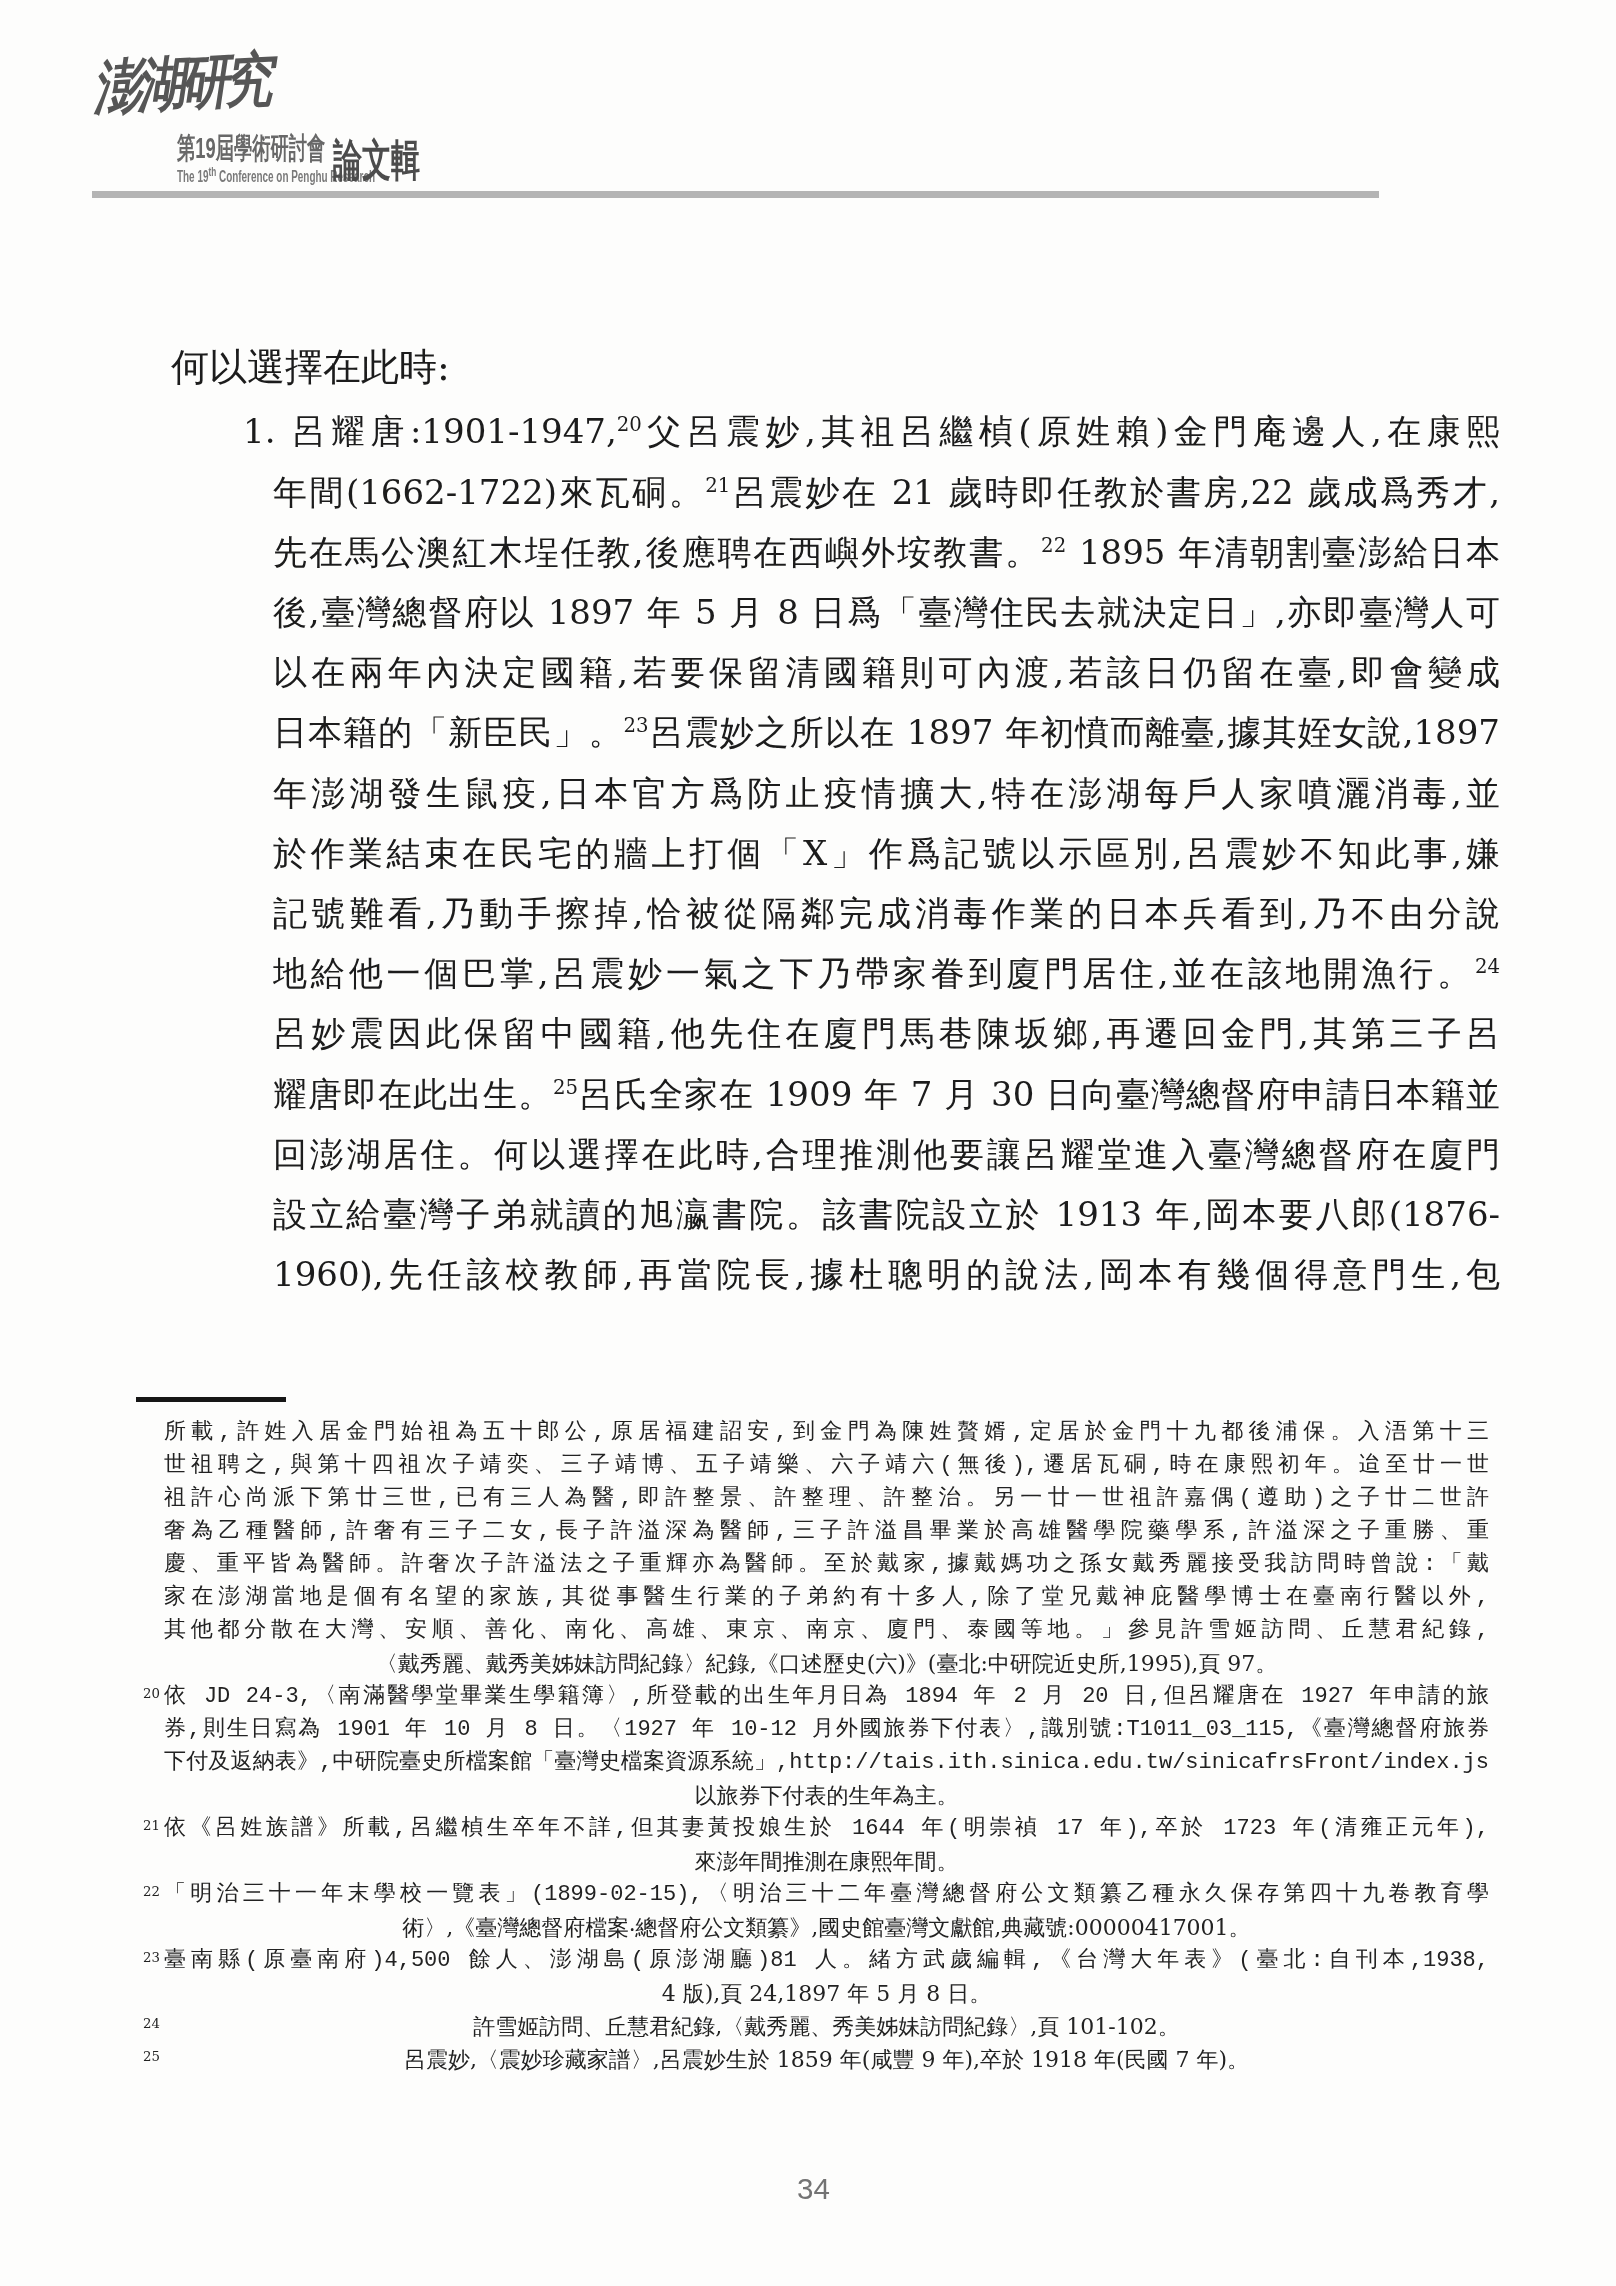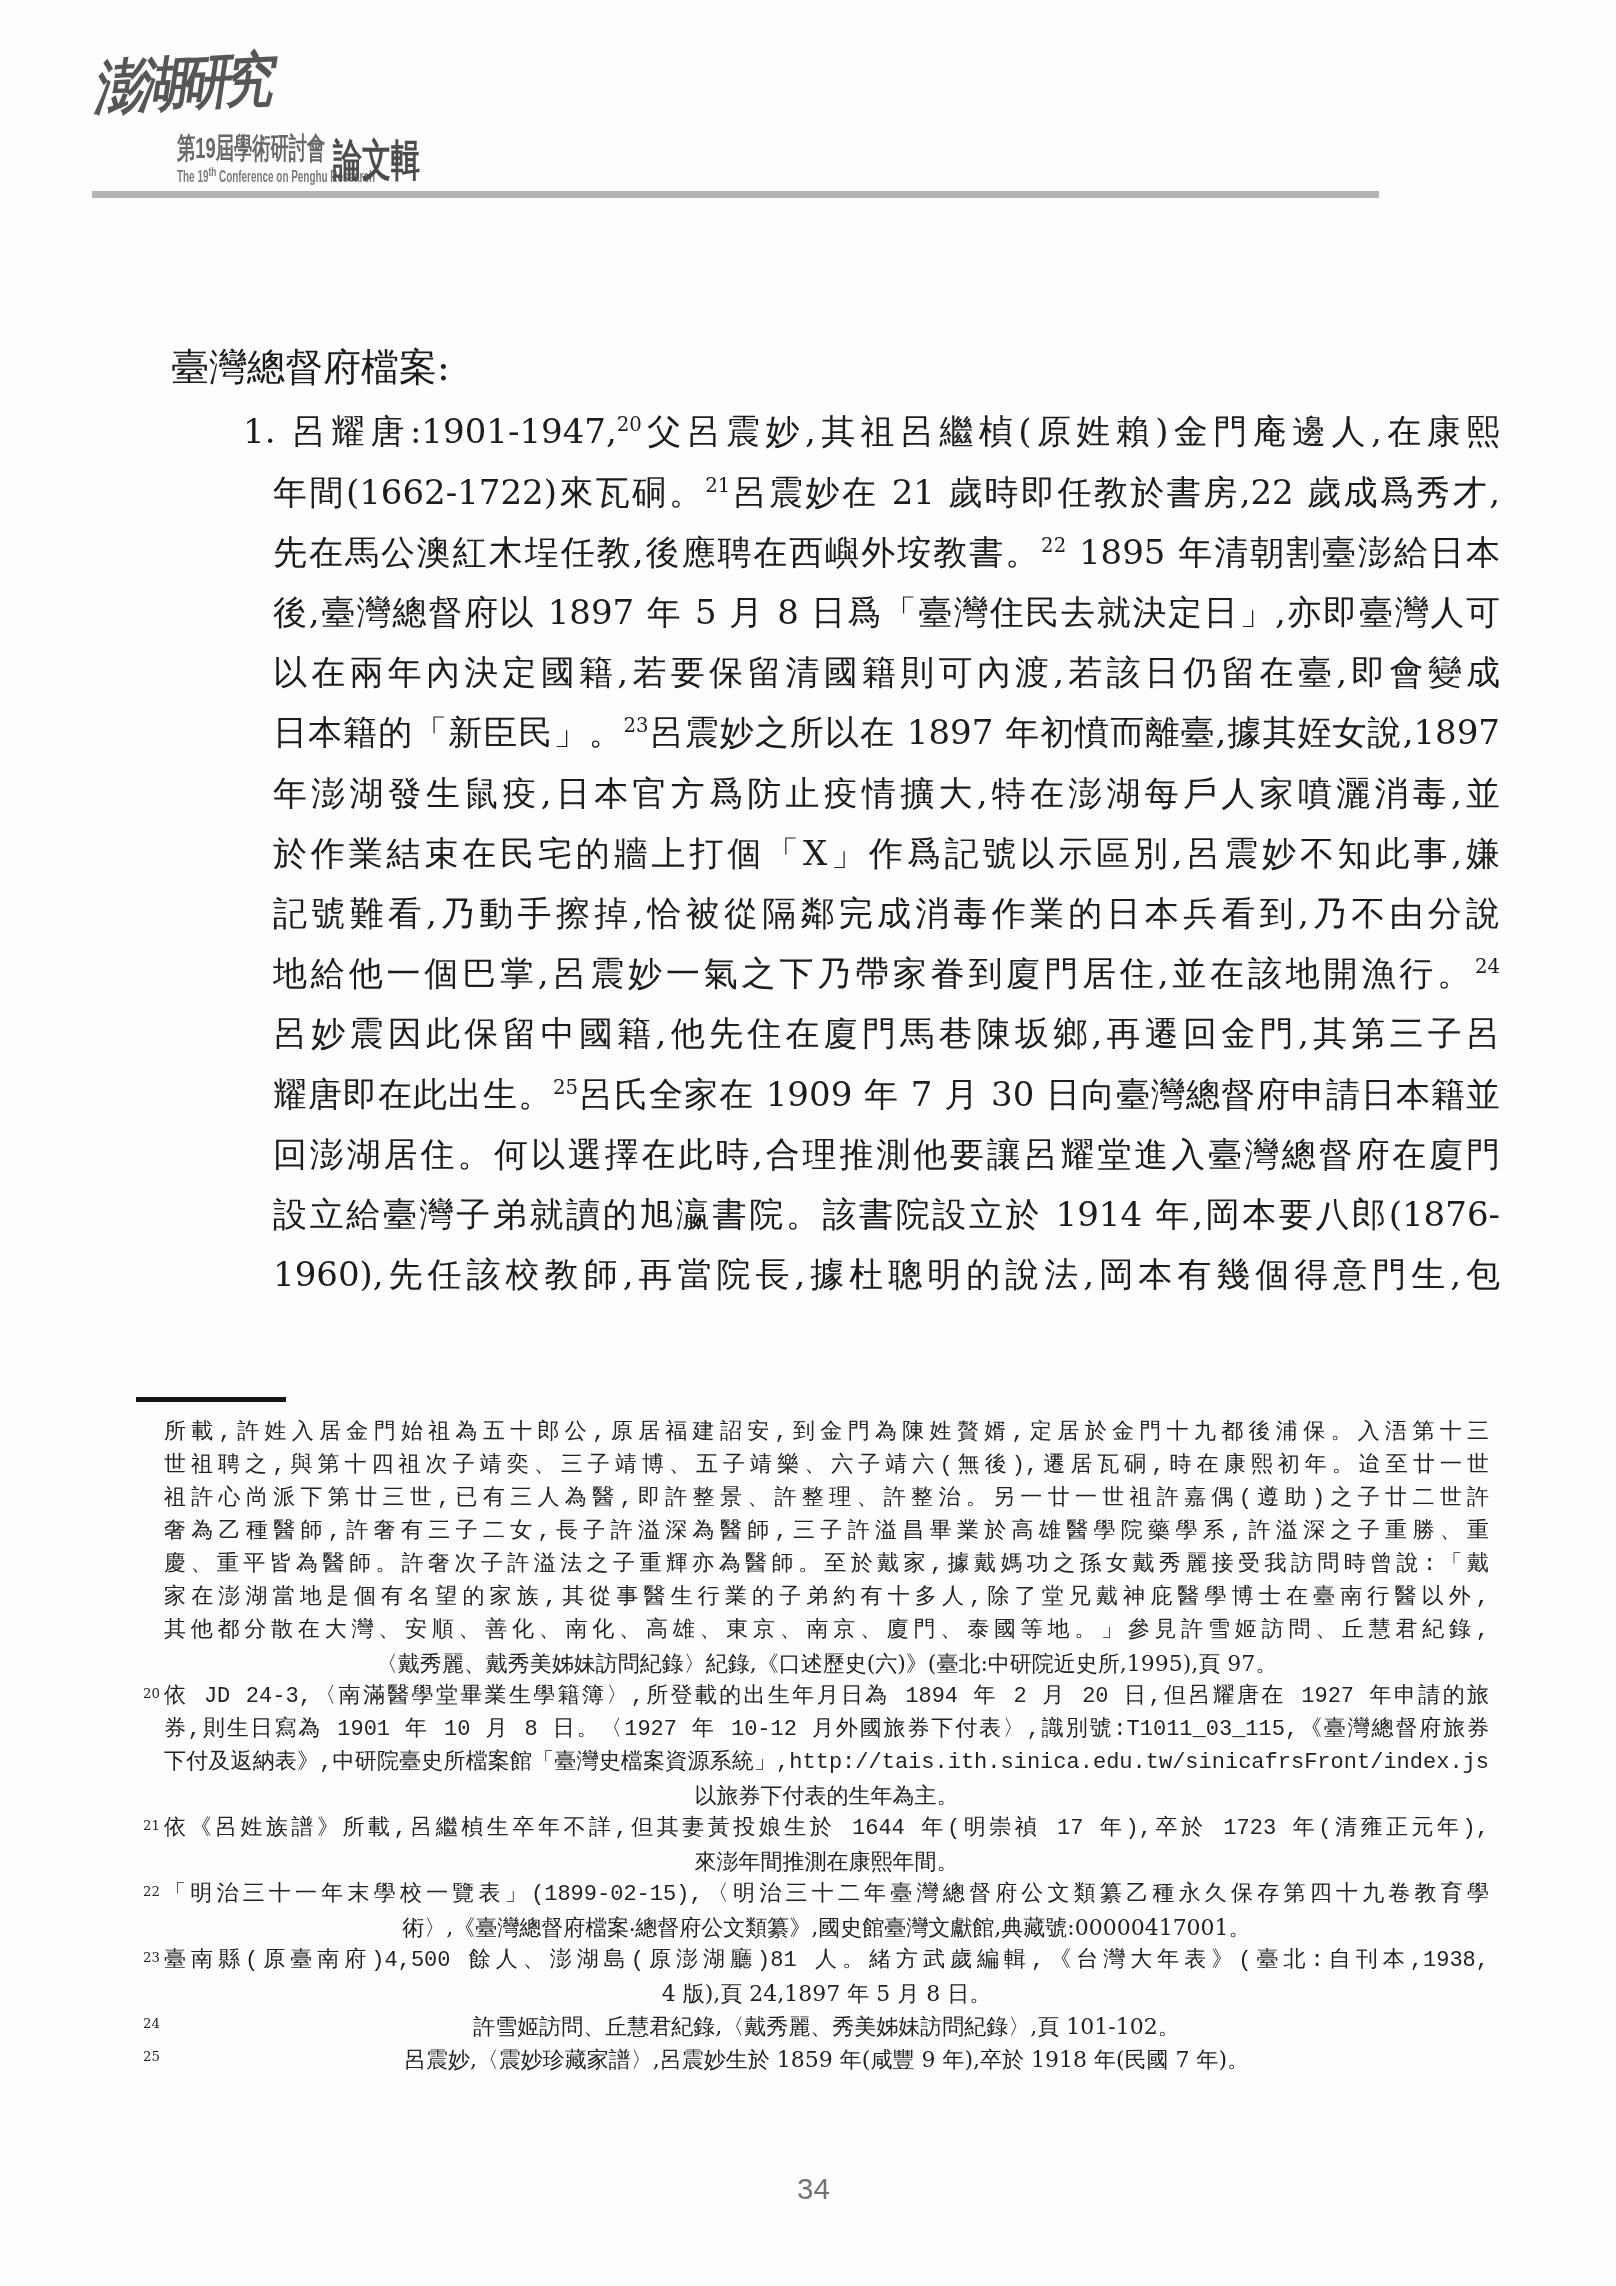--- a/index.html
+++ b/index.html
@@ -81,36 +81,36 @@
 <body>
 
 <div class="page">
 
   <div class="brand">澎湖研究</div>
   <div class="conf-zh">第19屆學術研討會</div>
   <div class="conf-en">The 19<sup>th</sup> Conference on Penghu Research</div>
   <div class="collection">論文輯</div>
   <div class="header-bar"></div>
 
-  <div class="intro-line">臺灣總督府檔案:</div>
+  <div class="intro-line">何以選擇在此時:</div>
   <div id="body-lines">
       <div class="bline full" style="left: 243px; top: 401px; width: 1257px;">1. 呂耀唐:1901-1947,<sup>20</sup>父呂震妙,其祖呂繼楨(原姓賴)金門庵邊人,在康熙</div>
       <div class="bline full" style="left: 273px; top: 462px; width: 1227px;">年間(1662-1722)來瓦硐。<sup>21</sup>呂震妙在 21 歲時即任教於書房,22 歲成爲秀才,</div>
       <div class="bline full" style="left: 273px; top: 522px; width: 1227px;">先在馬公澳紅木埕任教,後應聘在西嶼外垵教書。<sup>22</sup> 1895 年清朝割臺澎給日本</div>
       <div class="bline full" style="left: 273px; top: 582px; width: 1227px;">後,臺灣總督府以 1897 年 5 月 8 日爲「臺灣住民去就決定日」,亦即臺灣人可</div>
       <div class="bline full" style="left: 273px; top: 642px; width: 1227px;">以在兩年內決定國籍,若要保留清國籍則可內渡,若該日仍留在臺,即會變成</div>
       <div class="bline full" style="left: 273px; top: 702px; width: 1227px;">日本籍的「新臣民」。<sup>23</sup>呂震妙之所以在 1897 年初憤而離臺,據其姪女說,1897</div>
       <div class="bline full" style="left: 273px; top: 763px; width: 1227px;">年澎湖發生鼠疫,日本官方爲防止疫情擴大,特在澎湖每戶人家噴灑消毒,並</div>
       <div class="bline full" style="left: 273px; top: 823px; width: 1227px;">於作業結束在民宅的牆上打個「X」作爲記號以示區別,呂震妙不知此事,嫌</div>
       <div class="bline full" style="left: 273px; top: 883px; width: 1227px;">記號難看,乃動手擦掉,恰被從隔鄰完成消毒作業的日本兵看到,乃不由分說</div>
       <div class="bline full" style="left: 273px; top: 943px; width: 1227px;">地給他一個巴掌,呂震妙一氣之下乃帶家眷到廈門居住,並在該地開漁行。<sup>24</sup></div>
       <div class="bline full" style="left: 273px; top: 1003px; width: 1227px;">呂妙震因此保留中國籍,他先住在廈門馬巷陳坂鄉,再遷回金門,其第三子呂</div>
       <div class="bline full" style="left: 273px; top: 1064px; width: 1227px;">耀唐即在此出生。<sup>25</sup>呂氏全家在 1909 年 7 月 30 日向臺灣總督府申請日本籍並</div>
       <div class="bline full" style="left: 273px; top: 1124px; width: 1227px;">回澎湖居住。何以選擇在此時,合理推測他要讓呂耀堂進入臺灣總督府在廈門</div>
-      <div class="bline full" style="left: 273px; top: 1184px; width: 1227px;">設立給臺灣子弟就讀的旭瀛書院。該書院設立於 1914 年,岡本要八郎(1876-</div>
+      <div class="bline full" style="left: 273px; top: 1184px; width: 1227px;">設立給臺灣子弟就讀的旭瀛書院。該書院設立於 1913 年,岡本要八郎(1876-</div>
       <div class="bline full" style="left: 273px; top: 1244px; width: 1227px;">1960),先任該校教師,再當院長,據杜聰明的說法,岡本有幾個得意門生,包</div>
     </div>
 
   <div class="fn-rule"></div>
   <div class="footnotes" id="footnotes-list">
       <div class="fnote">
         <div class="fline full">所載,許姓入居金門始祖為五十郎公,原居福建詔安,到金門為陳姓贅婿,定居於金門十九都後浦保。入浯第十三</div>
         <div class="fline full">世祖聘之,與第十四祖次子靖奕、三子靖博、五子靖樂、六子靖六(無後),遷居瓦硐,時在康熙初年。迨至廿一世</div>
         <div class="fline full">祖許心尚派下第廿三世,已有三人為醫,即許整景、許整理、許整治。另一廿一世祖許嘉偶(遵助)之子廿二世許</div>
         <div class="fline full">奢為乙種醫師,許奢有三子二女,長子許溢深為醫師,三子許溢昌畢業於高雄醫學院藥學系,許溢深之子重勝、重</div>

